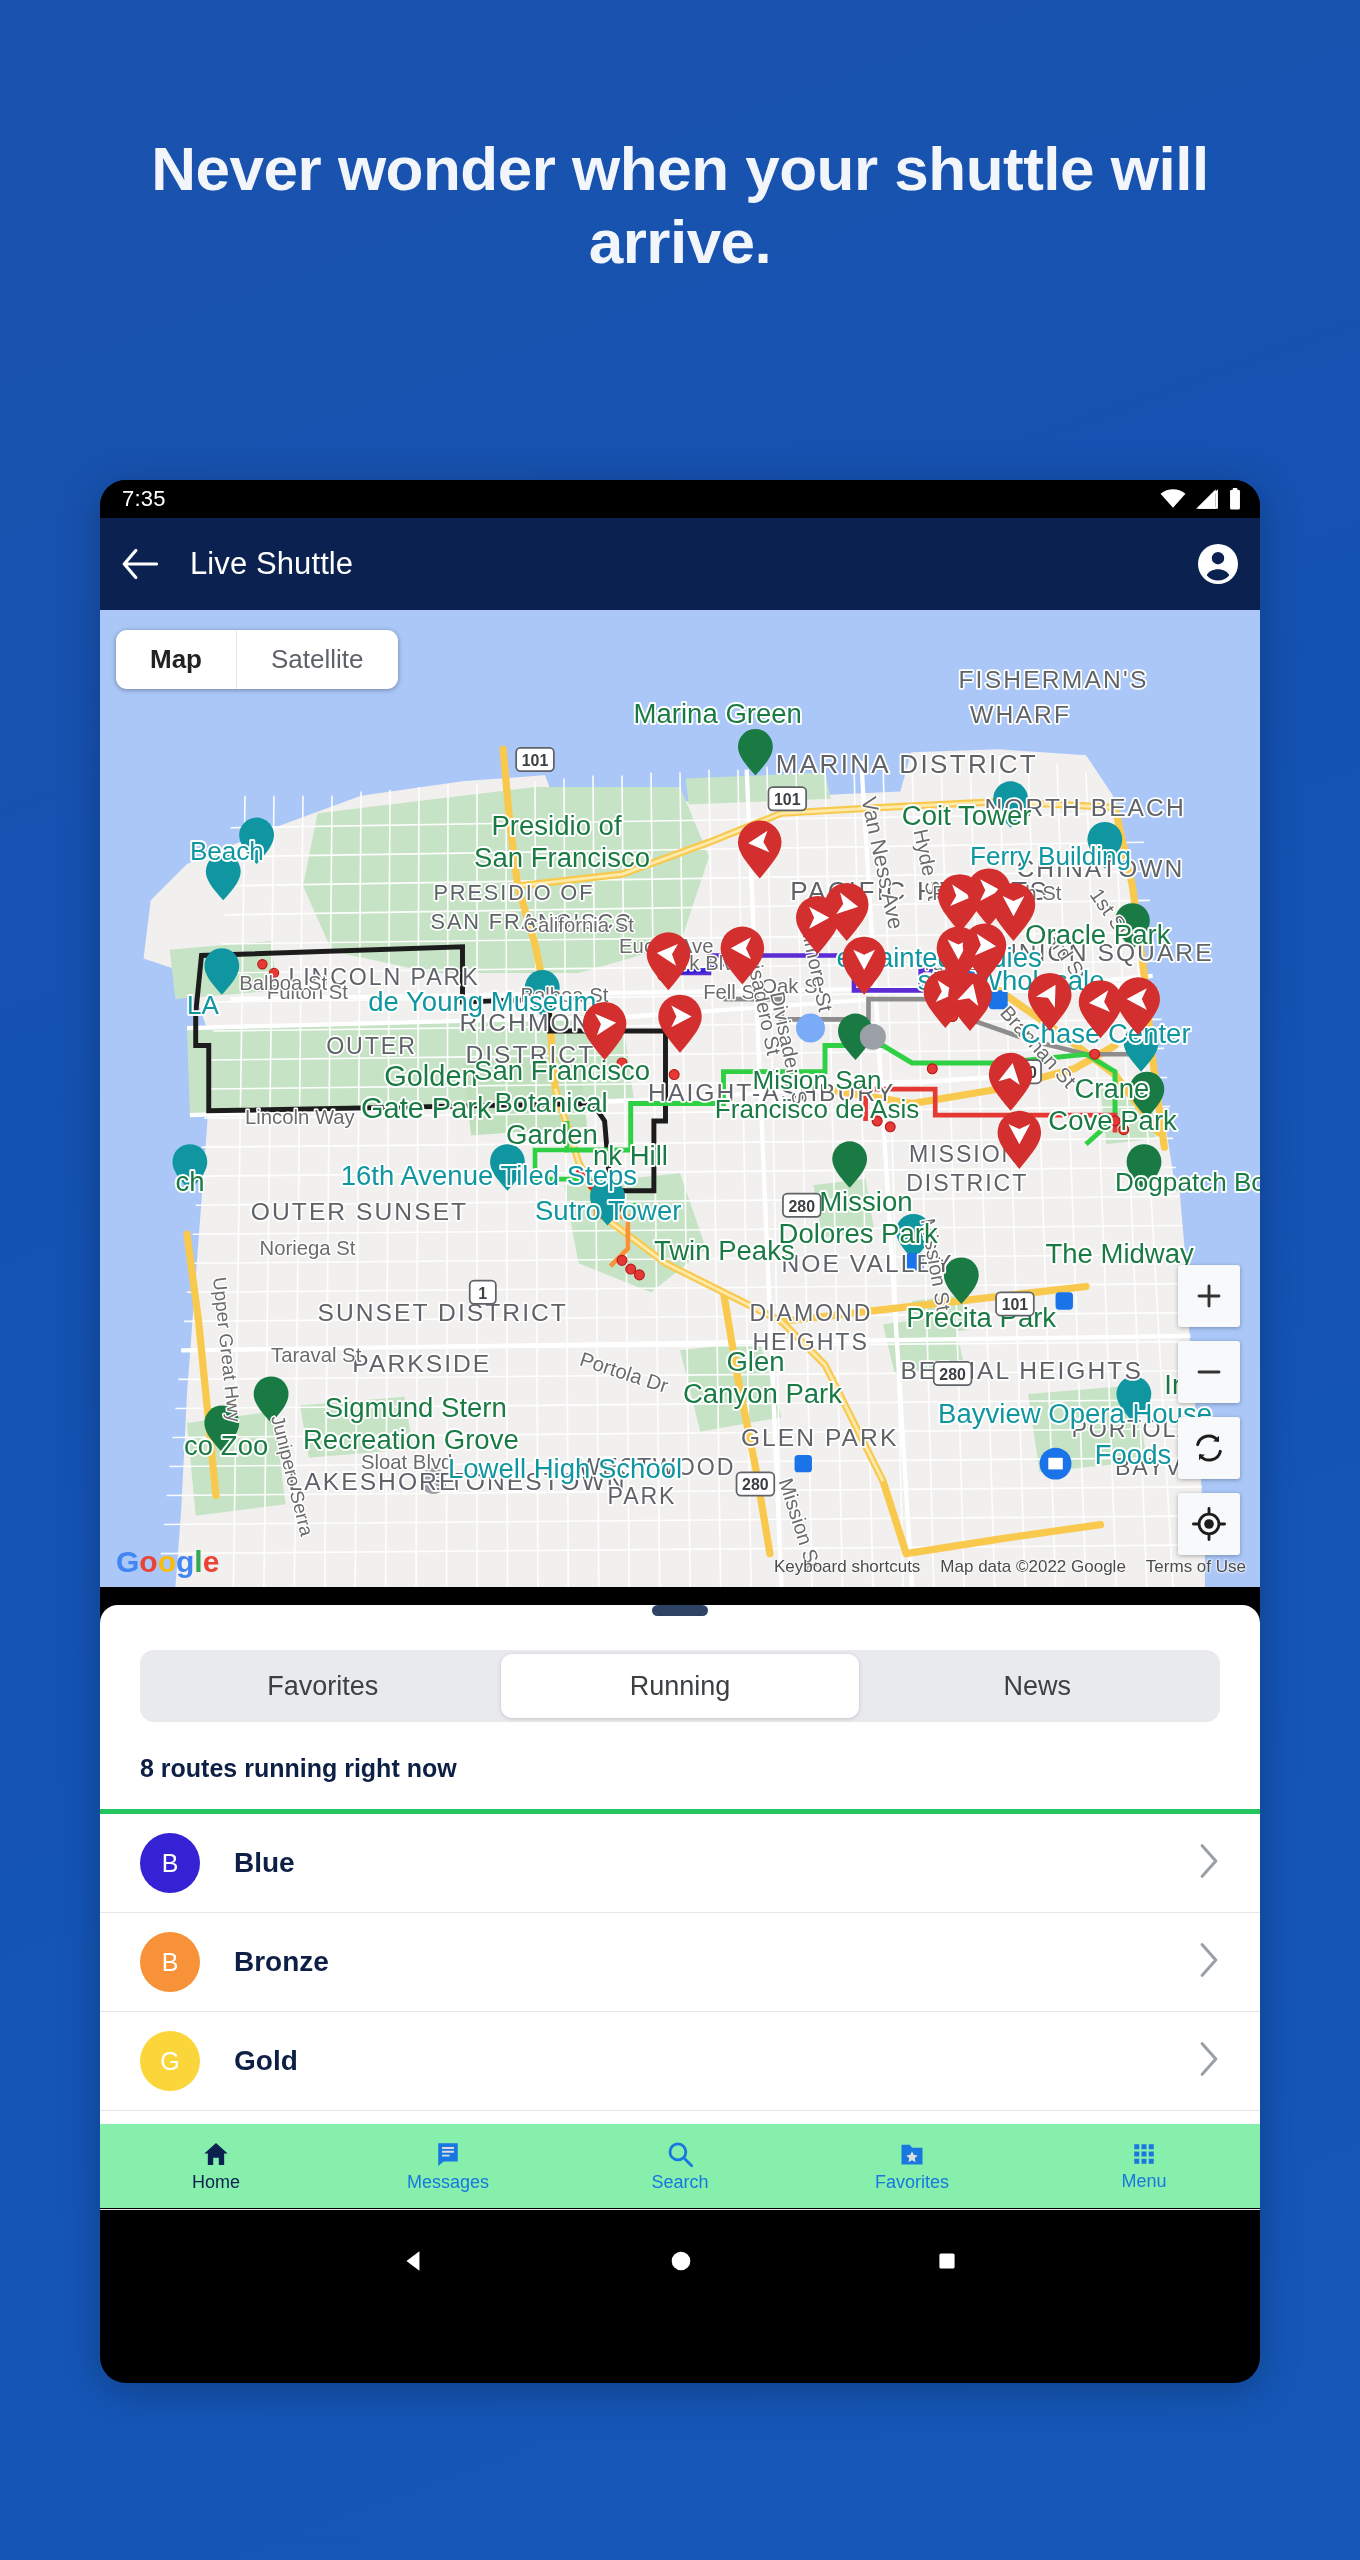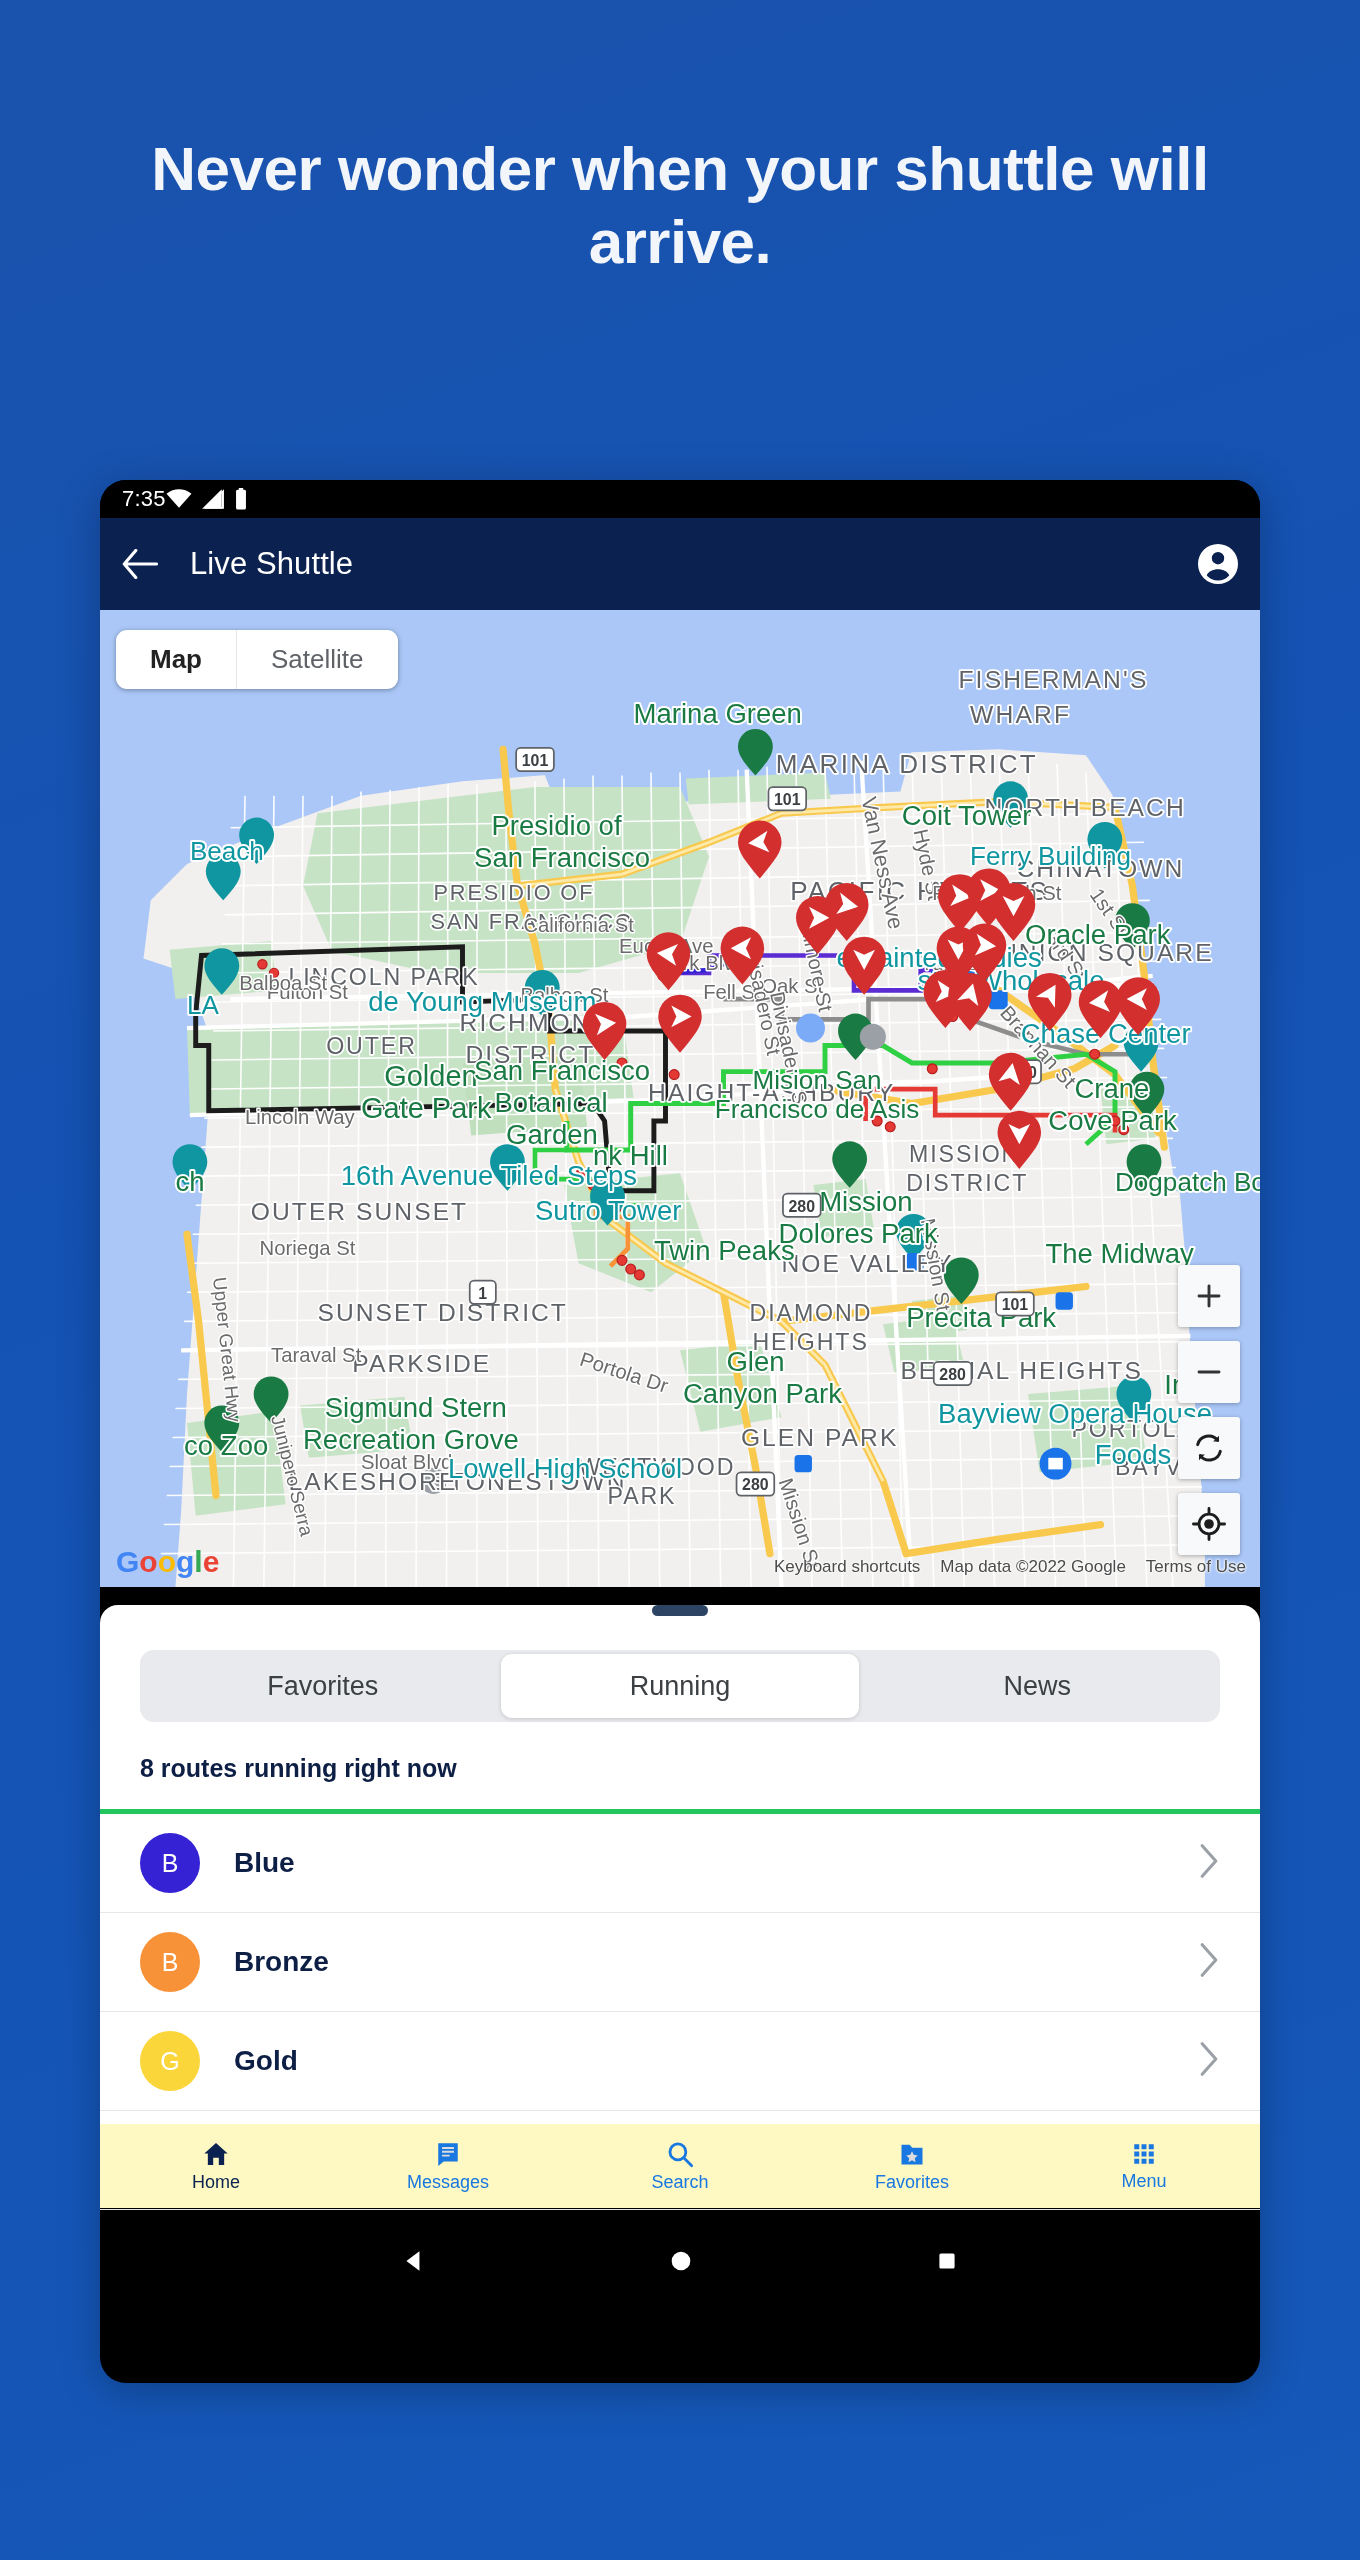--- a/index.html
+++ b/index.html
@@ -42,20 +42,21 @@
     background: #000;
     box-shadow: 0 8px 40px rgba(0,0,0,0.25);
   }
 
   
   #status-bar {
     height: 38px;
     background: #000;
     display: flex;
     align-items: center;
+    justify-content: space-between;
     padding: 0 18px 0 22px;
     color: #fff;
   }
   #status-time { font-size: 22px; letter-spacing: .2px; }
   #status-icons { display: flex; align-items: center; gap: 9px; }
 
   
   #app-bar {
     height: 92px;
     background: #0b2250;
@@ -217,21 +218,21 @@
     font-weight: bold;
     flex: 1;
   }
   .route-chevron { color: #9aa0a6; flex: none; }
 
   
   #bottom-nav {
     position: absolute;
     left: 0; right: 0; bottom: 0;
     height: 84px;
-    background: #fef9c3;
+    background: #86efac;
     display: flex;
     align-items: center;
   }
   .nav-item {
     flex: 1;
     display: flex;
     flex-direction: column;
     align-items: center;
     justify-content: center;
     gap: 4px;

